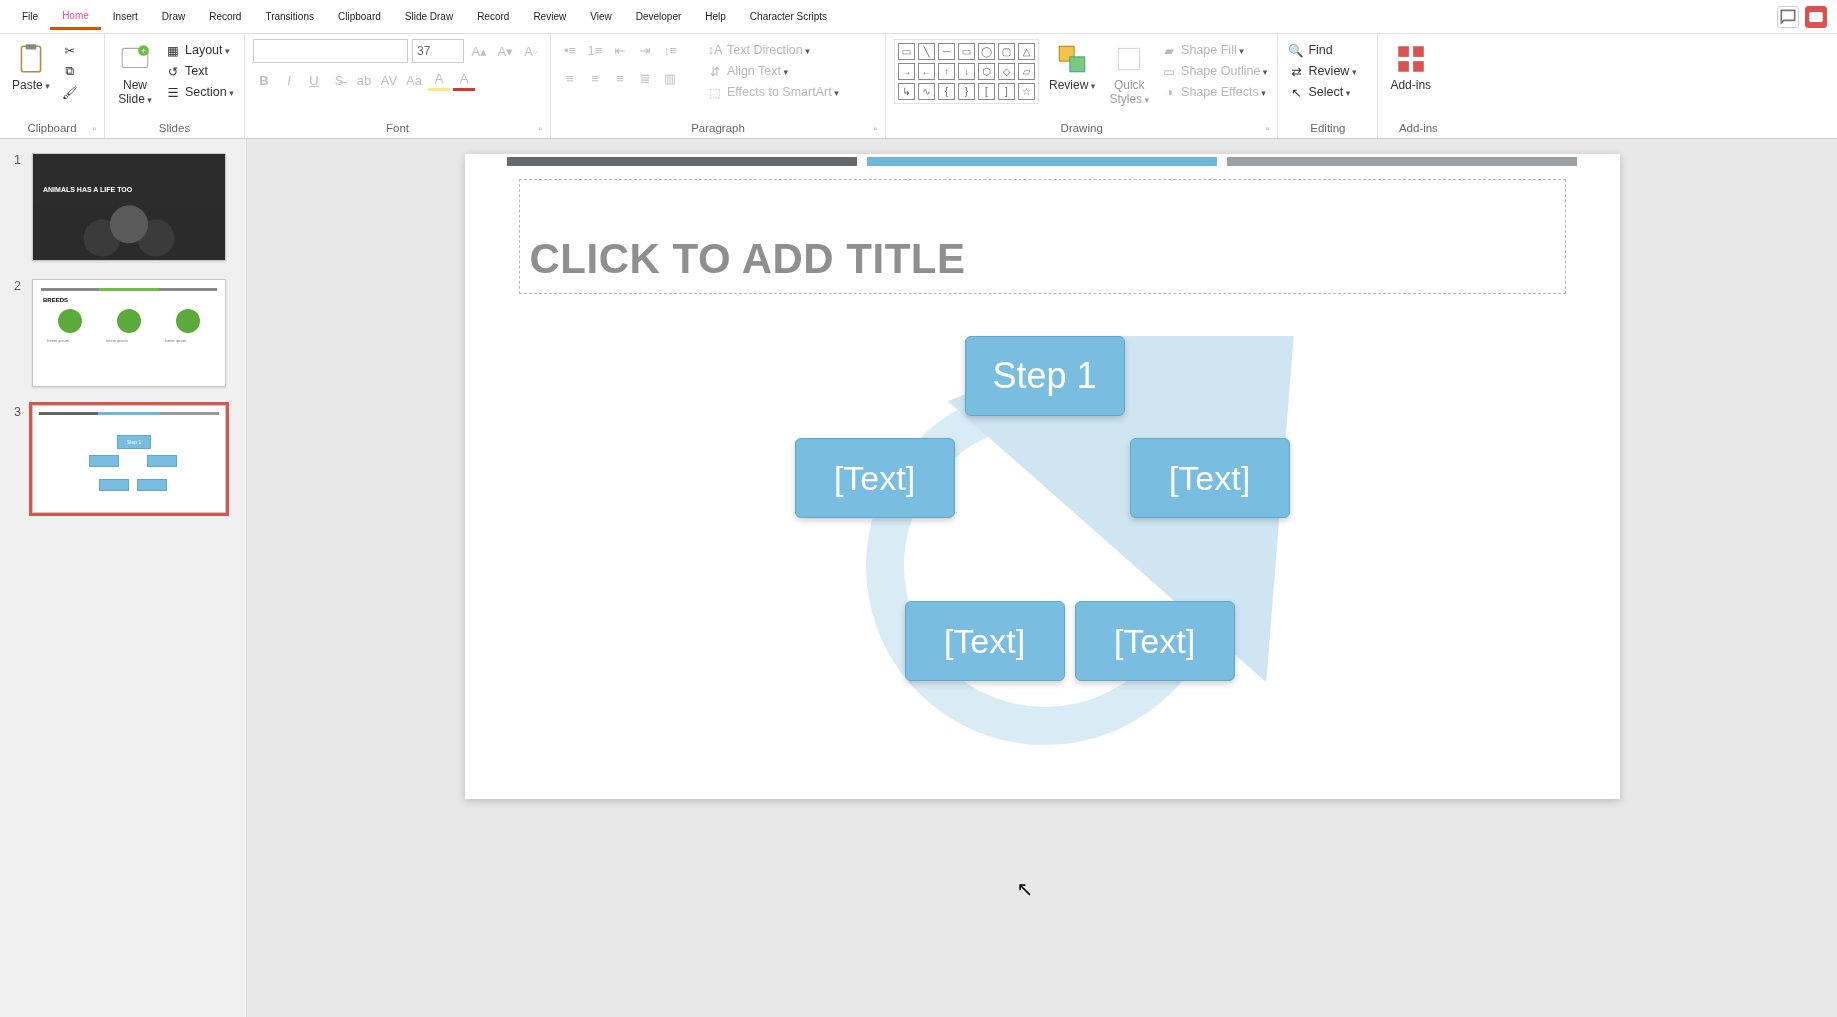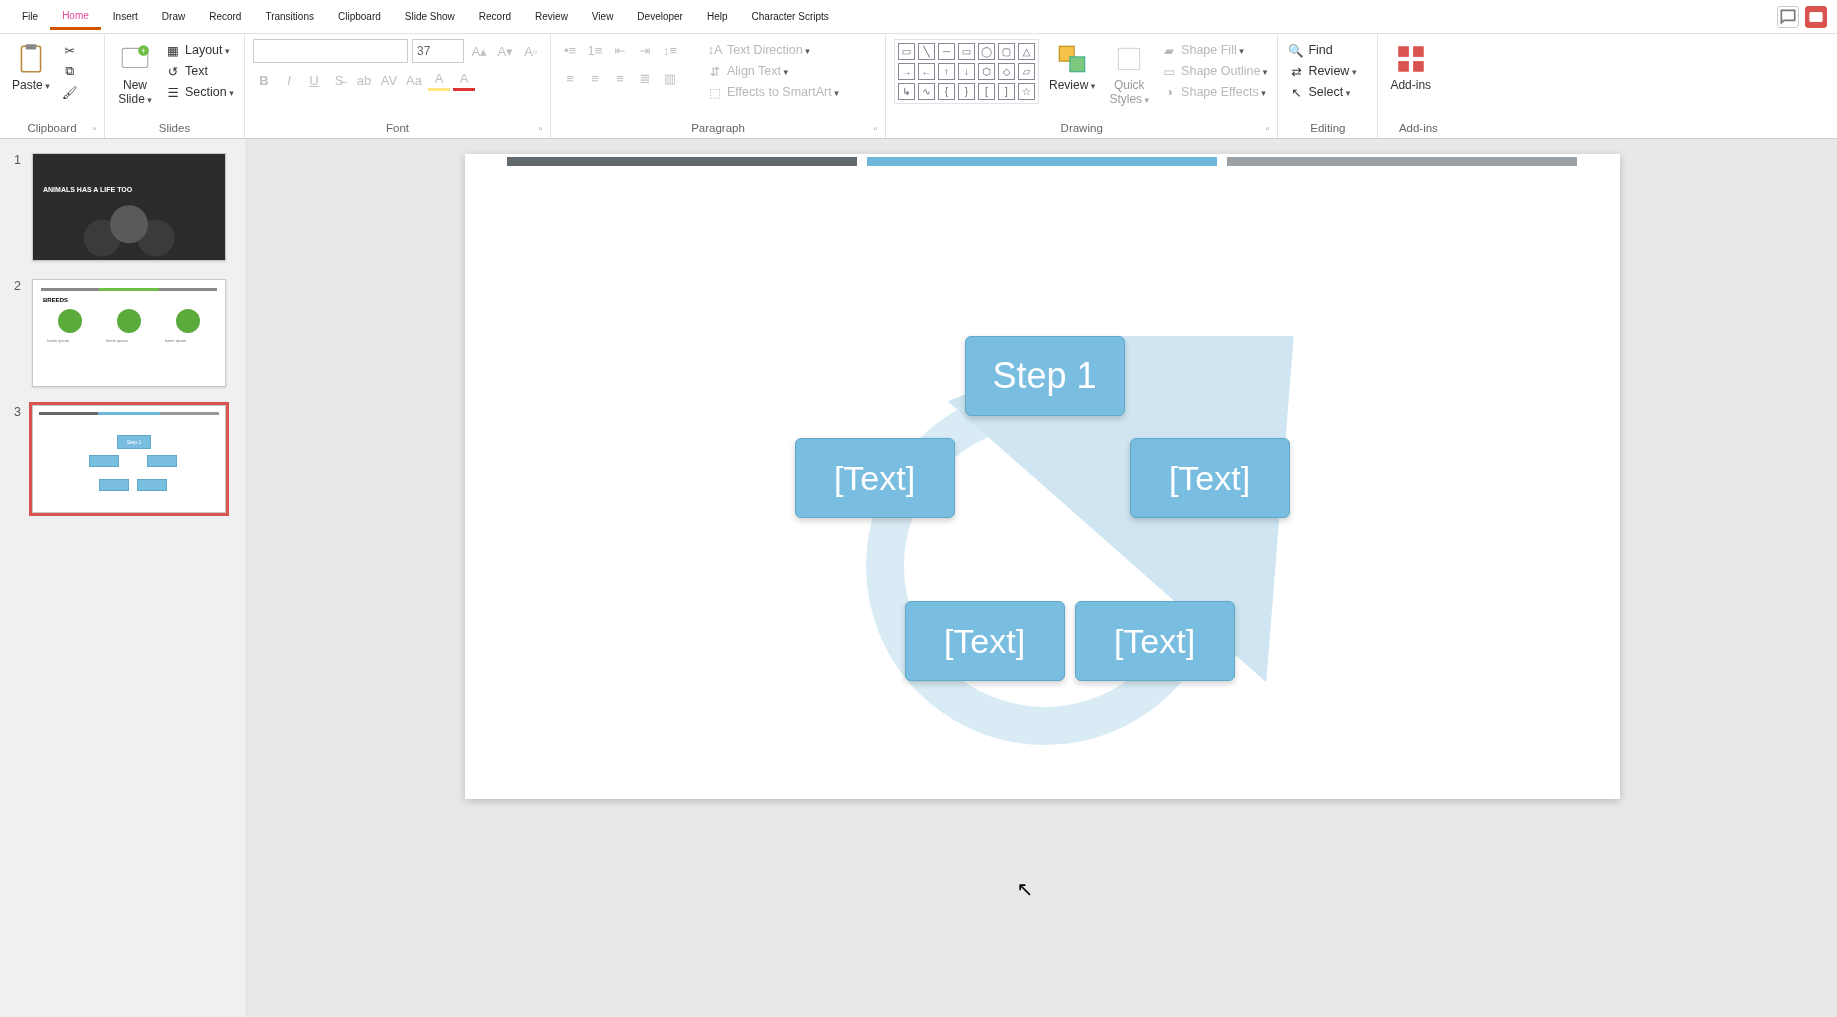--- a/index.html
+++ b/index.html
@@ -85,21 +85,21 @@
 <body>
 
 <div class="tabs">
   <div class="tab">File</div>
   <div class="tab active">Home</div>
   <div class="tab">Insert</div>
   <div class="tab">Draw</div>
   <div class="tab">Record</div>
   <div class="tab">Transitions</div>
   <div class="tab">Clipboard</div>
-  <div class="tab">Slide Show</div>
+  <div class="tab">Slide Draw</div>
   <div class="tab">Record</div>
   <div class="tab">Review</div>
   <div class="tab">View</div>
   <div class="tab">Developer</div>
   <div class="tab">Help</div>
   <div class="tab">Character Scripts</div>
   <div class="spacer"></div>
   <div class="right-btn">
     <svg class="icon" viewBox="0 0 24 24" fill="none" stroke="#777" stroke-width="2">
         <path d="M4 4h16v12H7l-3 3z"></path>
@@ -381,20 +381,23 @@
   </div>
 
   <div class="canvas-area">
     <div class="slide">
       <div class="topbars">
         <div class="tb1"></div>
           <div class="tb2"></div>
           <div class="tb3"></div>
       </div>
 
+      <div class="title-ph">
+        <span class="txt">CLICK TO ADD TITLE</span>
+      </div>
 
       <div class="smartart">
         <svg class="cycle-bg" viewBox="0 0 620 430">
           <defs>
             <marker id="ah" markerWidth="10" markerHeight="10" refX="5" refY="5" orient="auto">
               <path d="M0 0 L10 5 L0 10 z" fill="#cfe6f2"></path>
             </marker>
           </defs>
           <circle cx="310" cy="230" r="160" fill="none" stroke="#d9ecf5" stroke-width="38"></circle>
           <path d="M310 70 A160 160 0 0 1 460 170" fill="none" stroke="#cfe6f2" stroke-width="38" marker-end="url(#ah)"></path>

